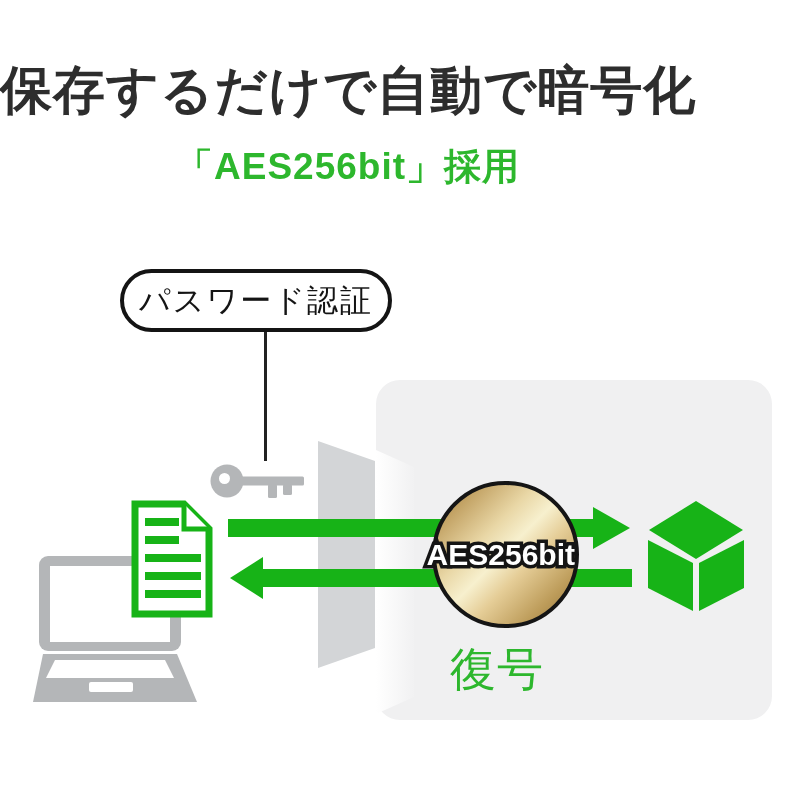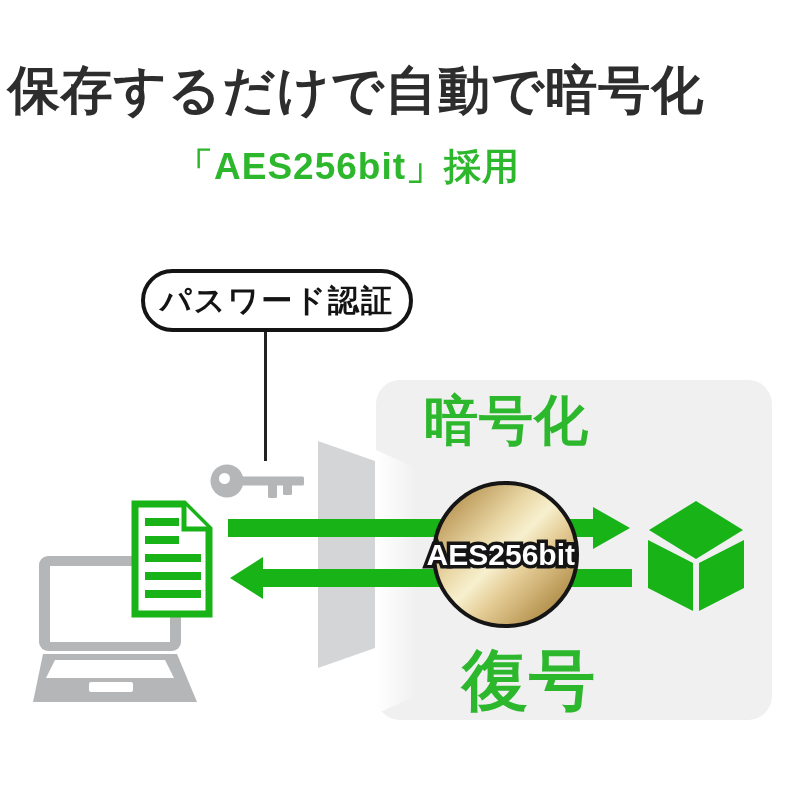--- a/index.html
+++ b/index.html
@@ -3,51 +3,51 @@
 <meta charset="utf-8">
 <style>
   html,body{margin:0;padding:0;background:#fff;}
   .stage{
     position:relative;width:800px;height:800px;background:#ffffff;
     font-family:"Liberation Sans","DejaVu Sans",sans-serif;overflow:hidden;
   }
   .abs{position:absolute;}
   
   .title{
-    left:0;top:62px;width:712px;text-align:center;
+    left:0;top:62px;width:712px;text-align:left;
     font-size:52px;font-weight:800;color:var(--title);letter-spacing:1px;line-height:1.1;
     white-space:nowrap;
   }
   .subtitle{
     left:0;top:147px;width:696px;text-align:center;
     font-size:37px;font-weight:800;color:var(--greenText);letter-spacing:1px;line-height:1.1;
     white-space:nowrap;
   }
   
   .pill{
-    left:141px;top:269px;width:264px;height:55px;
+    left:120px;top:269px;width:264px;height:55px;
     background:#fff;border:4px solid var(--ink);border-radius:34px;
     display:flex;align-items:center;justify-content:center;
-    font-size:31px;font-weight:700;color:var(--ink);letter-spacing:2px;white-space:nowrap;
+    font-size:31px;font-weight:400;color:var(--ink);letter-spacing:2px;white-space:nowrap;
     z-index:6;
   }
   .connector{
     left:264px;top:330px;width:3px;height:131px;background:#222;z-index:5;
   }
   
   .panel{
     left:376px;top:380px;width:396px;height:340px;border-radius:24px;
     background:var(--panel);z-index:1;
   }
   .encrypt-label{
     left:424px;top:391px;font-size:54px;font-weight:800;color:var(--greenText);
     line-height:1.1;z-index:2;white-space:nowrap;letter-spacing:1px;
   }
   .decrypt-label{
-    left:462px;top:644px;font-size:66px;font-weight:700;color:var(--greenText);
+    left:450px;top:644px;font-size:46px;font-weight:400;color:var(--greenText);
     line-height:1.1;z-index:2;white-space:nowrap;letter-spacing:1px;
   }
   
   .door-svg{left:308px;top:438px;z-index:2;}
   .cube-svg{left:645px;top:498px;z-index:2;}
   .arrows-svg{left:223px;top:500px;z-index:3;}
   .laptop-svg{left:25px;top:550px;z-index:4;}
   .doc-svg{left:131px;top:500px;z-index:5;}
   .key-svg{left:208px;top:455px;z-index:5;}
   
@@ -71,21 +71,20 @@
 </style>
 </head>
 <body>
 
 <div class="stage">
 
   <div class="abs title">保存するだけで自動で暗号化</div>
   <div class="abs subtitle">「AES256bit」採用</div>
 
   <div class="abs panel"></div>
-  <div class="abs encrypt-label">暗号化</div>
   <div class="abs decrypt-label">復号</div>
 
   <svg class="abs door-svg" width="112" height="280" viewBox="0 0 112 280">
     <defs>
       <linearGradient id="doorlight" x1="0" y1="0" x2="1" y2="0">
         <stop offset="0" stop-color="#ffffff"></stop>
         <stop offset="1" stop-color="#f1f1f2"></stop>
       </linearGradient>
     </defs>
     <polygon points="68,12 106,29 106,259 68,276" fill="url(#doorlight)"></polygon>

